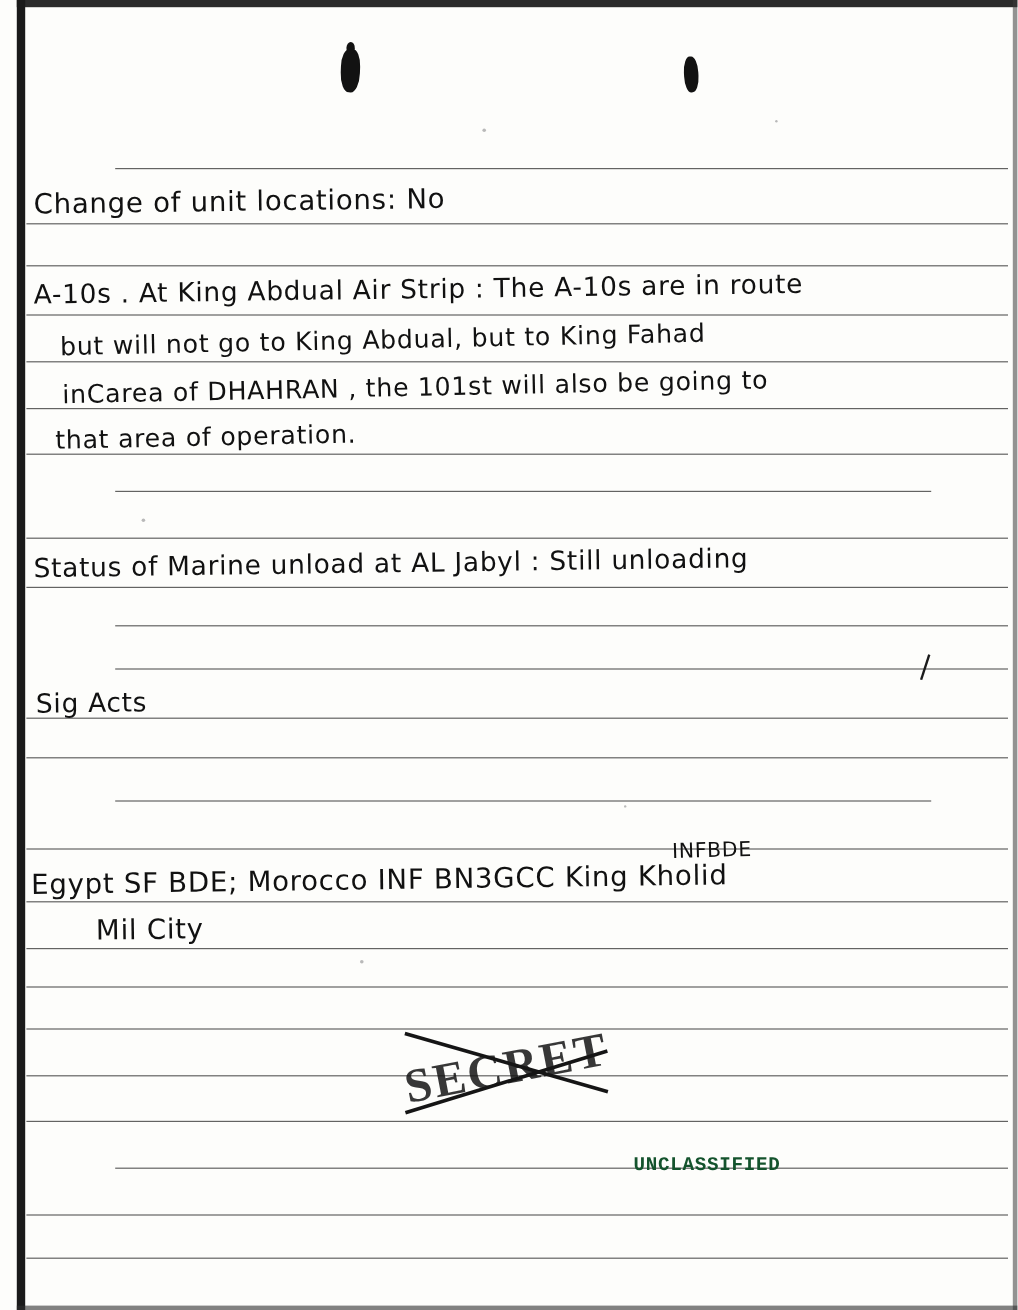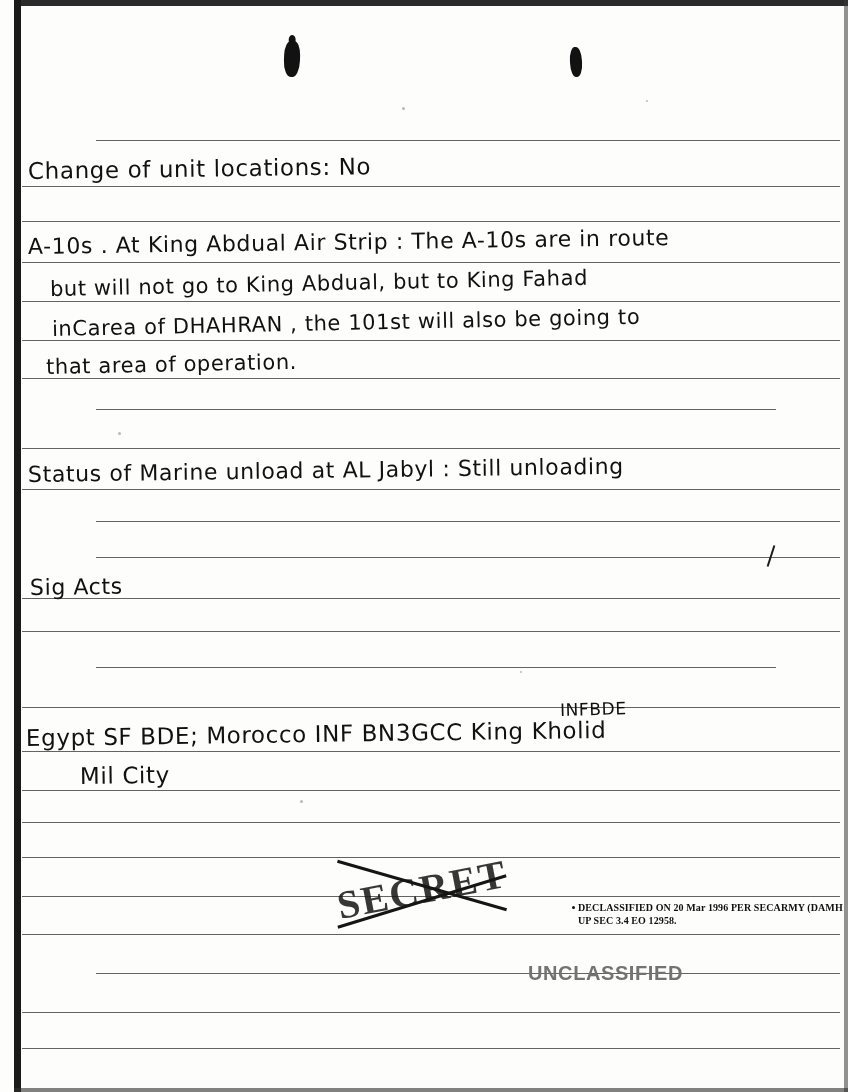--- a/index.html
+++ b/index.html
@@ -178,25 +178,25 @@
     position: absolute;
     left: -6px; top: 4px;
     width: 3px; height: 3px;
     background: #101010;
     border-radius: 50%;
   }
 
   #unclassified {
     position: absolute;
     left: 528px; top: 962px;
-    font-family: Liberation Sans, sans-serif;
+    font-family: Liberation Mono, monospace;
     font-weight: bold;
-    font-size: 20px;
+    font-size: 16px;
     letter-spacing: .6px;
-    color: #737373;
+    color: #14532d;
   }
 
   
   .speck {
     position: absolute;
     background: #b9b9b9;
     border-radius: 50%;
   }
 </style>
 </head>
@@ -251,25 +251,20 @@
   <div class="hand hw-line slant2" id="h4">Sig Acts</div>
 
   <div class="hand hw-line slant3" id="h5sup">INFBDE</div>
   <div class="hand hw-line slant2" id="h5a">Egypt  SF  BDE;  Morocco INF BN3GCC    King Kholid</div>
   <div class="hand hw-line slant2" id="h5b">Mil City</div>
 
   <div id="secret-stamp">SECRET</div>
   <div id="strike-1"></div>
   <div id="strike-2"></div>
 
-  <div id="declass">
-    <span class="dot"></span>
-    <div>DECLASSIFIED ON 20 Mar 1996 PER SECARMY (DAMH</div>
-    <div>UP SEC 3.4 EO 12958.</div>
-  </div>
 
   <div id="unclassified">UNCLASSIFIED</div>
 
   <div class="speck" style="left:118px; top:432px; width:3px; height:3px;"></div>
   <div class="speck" style="left:402px; top:107px; width:3px; height:3px;"></div>
   <div class="speck" style="left:646px; top:100px; width:2px; height:2px;"></div>
   <div class="speck" style="left:300px; top:800px; width:3px; height:3px;"></div>
   <div class="speck" style="left:520px; top:671px; width:2px; height:2px;"></div>
 
 </div>

